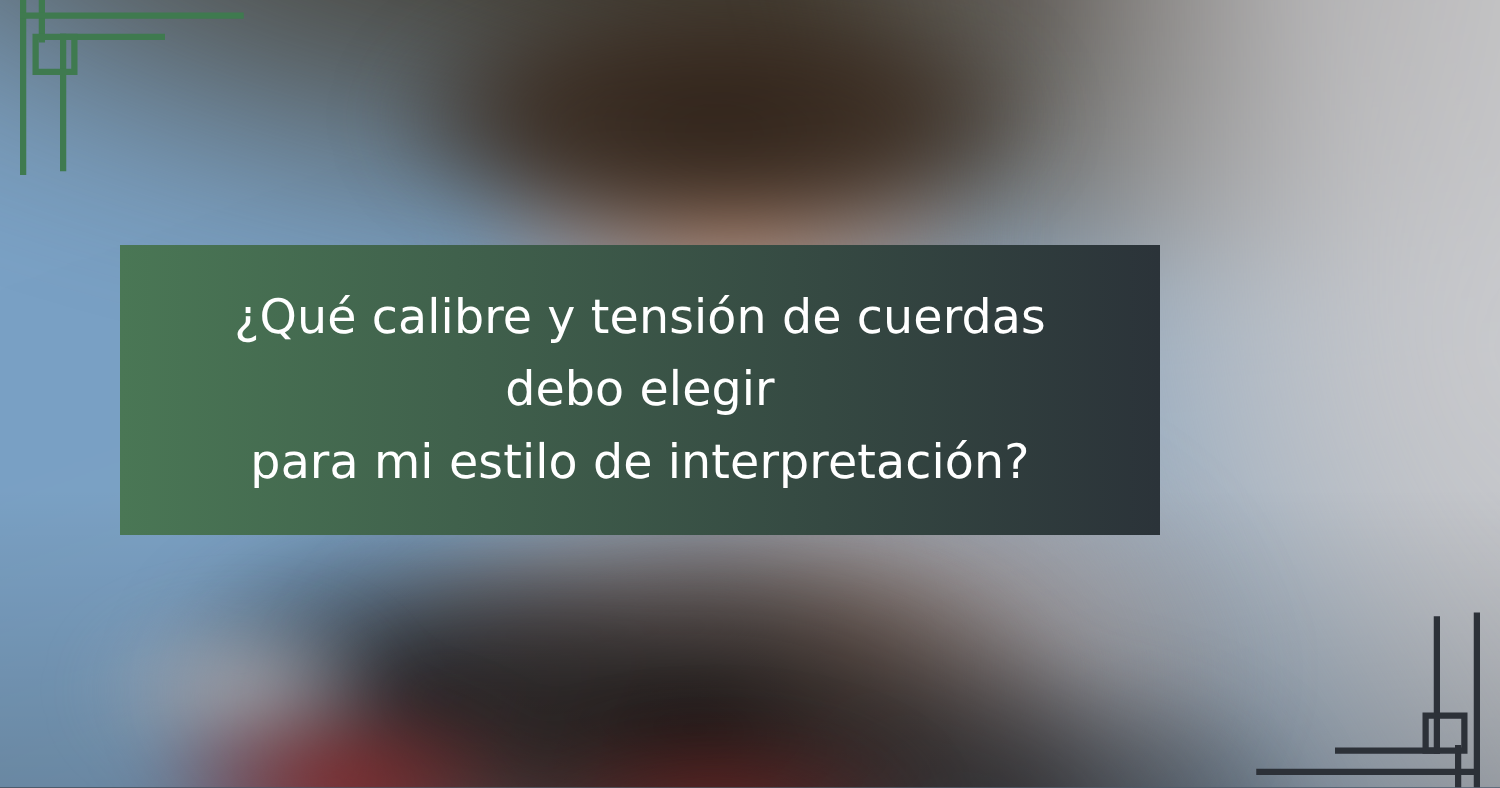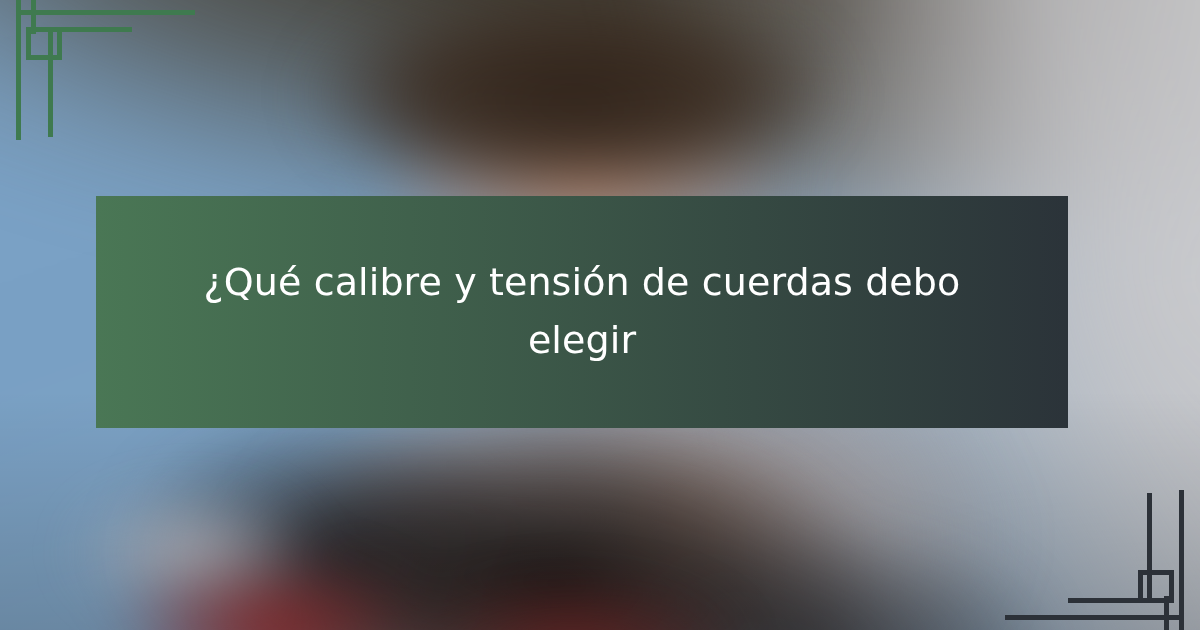--- a/index.html
+++ b/index.html
@@ -148,19 +148,20 @@
 
   <div class="ornament orn-br">
     <span class="orn-bar v-long" style="background: rgb(44, 49, 56);"></span>
     <span class="orn-bar v-short" style="background: rgb(44, 49, 56);"></span>
     <span class="orn-bar h-long" style="background: rgb(44, 49, 56);"></span>
     <span class="orn-bar v-mid" style="background: rgb(44, 49, 56);"></span>
     <span class="orn-bar h-lower" style="background: rgb(44, 49, 56);"></span>
     <span class="orn-bar box-out" style="border-color: rgb(44, 49, 56);"></span>
   </div>
 
-  <div class="banner" style="left: 96px; top: 196px; width: 972px; height: 232px; background: linear-gradient(90deg, rgb(74, 119, 85) 0%, rgb(43, 51, 57) 100%);">
+  <div class="banner" style="left: 96px; top: 196px; width: 832px; height: 232px; background: linear-gradient(90deg, rgb(74, 119, 85) 0%, rgb(43, 51, 57) 100%);">
     <h1 class="headline" style="color: rgb(255, 255, 255);">
       <span>¿Qué calibre y tensión de cuerdas debo elegir</span><br>
+      <span>para mi estilo de interpretación?</span>
     </h1>
   </div>
 
 </div>
 
 </body></html>

